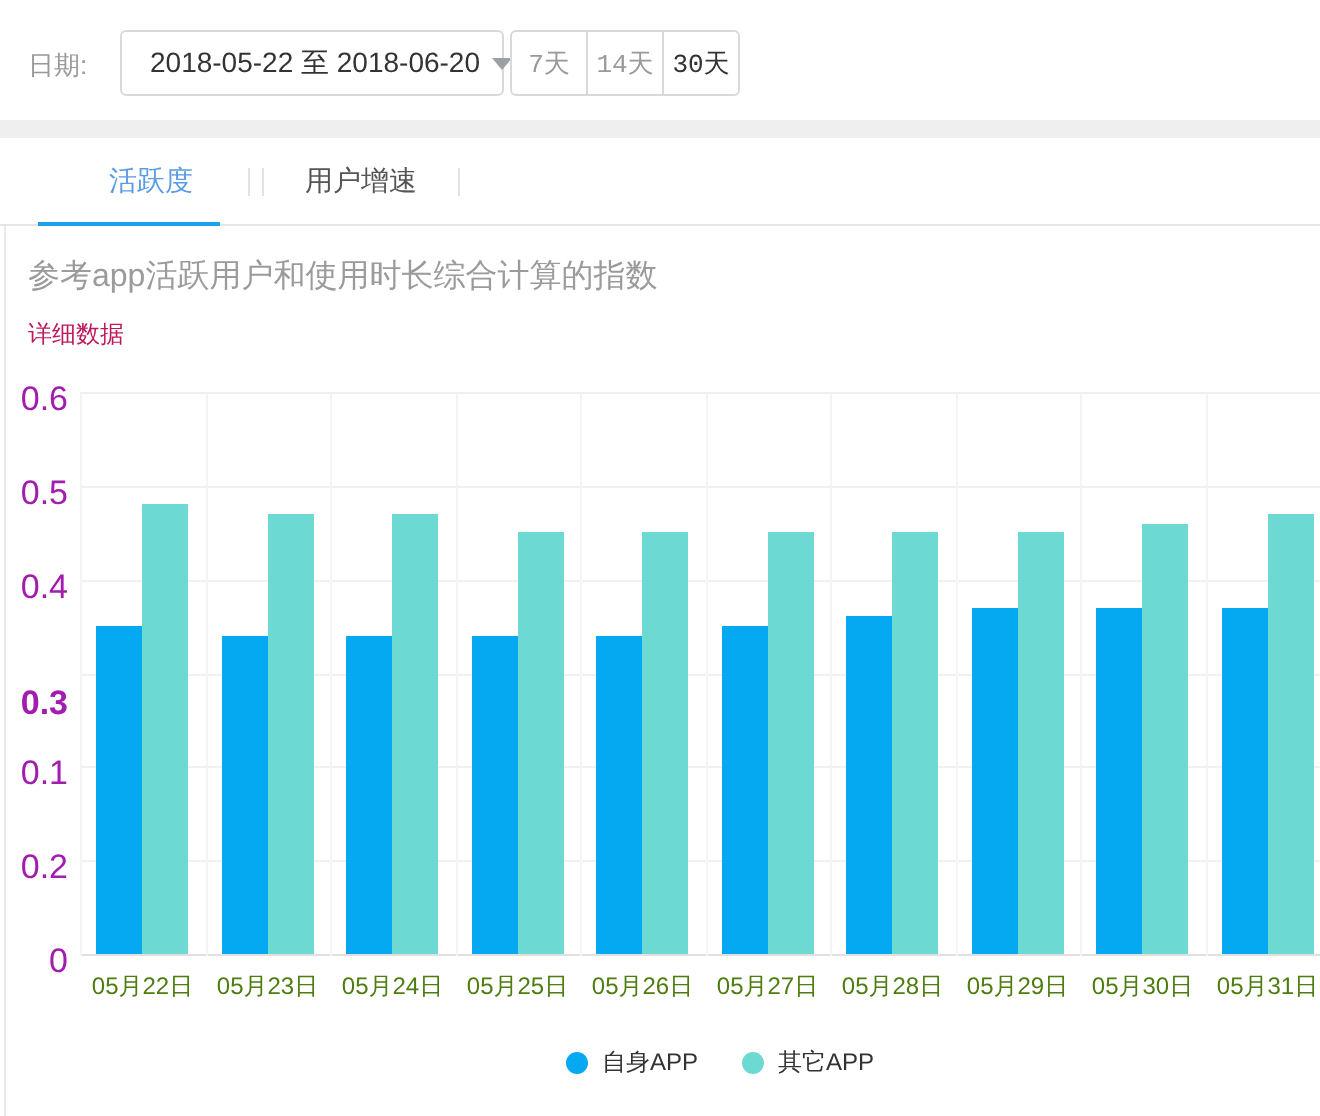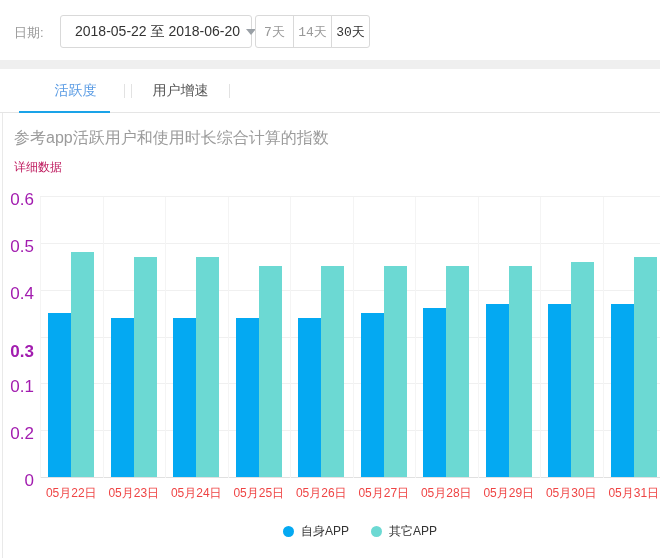--- a/index.html
+++ b/index.html
@@ -76,21 +76,21 @@
   .section-title { position: absolute; left: 14px; top: 159px; font-size: 12px; color: #be185d; }
   
   .y-axis { position: absolute; left: 0; top: 197px; width: 34px; height: 281px; }
   .y-axis .ylab { position: absolute; right: 0; font-size: 17px; color: #a21caf; }
   .plot { position: absolute; left: 40px; top: 197px; width: 625px; height: 281px; }
   .hline { position: absolute; left: 0; width: 100%; height: 1px; background: #f0f0f0; }
   .hline.base { background: #e0e0e0; }
   .vline { position: absolute; top: 0; width: 1px; height: 100%; background: #f4f4f4; }
   .bar { position: absolute; bottom: 1px; width: 23px; }
   .x-axis { position: absolute; left: 40px; top: 485px; width: 625px; display: flex; }
-  .x-axis .xlab { width: 62.5px; text-align: center; font-size: 12px; color: #ef4444; white-space: nowrap; }
+  .x-axis .xlab { width: 62.5px; text-align: center; font-size: 12px; color: #4d7c0f; white-space: nowrap; }
   .legend { position: absolute; left: 0; top: 523px; width: 720px; display: flex; justify-content: center; }
   .legend-item { display: flex; align-items: center; margin: 0 11px; cursor: pointer; }
   .legend-dot { width: 11px; height: 11px; border-radius: 50%; margin-right: 7px; }
   .legend-label { font-size: 12px; color: #333; }
 </style>
 </head>
 <body>
 
 <div class="page">
   <div class="left-edge"></div>

